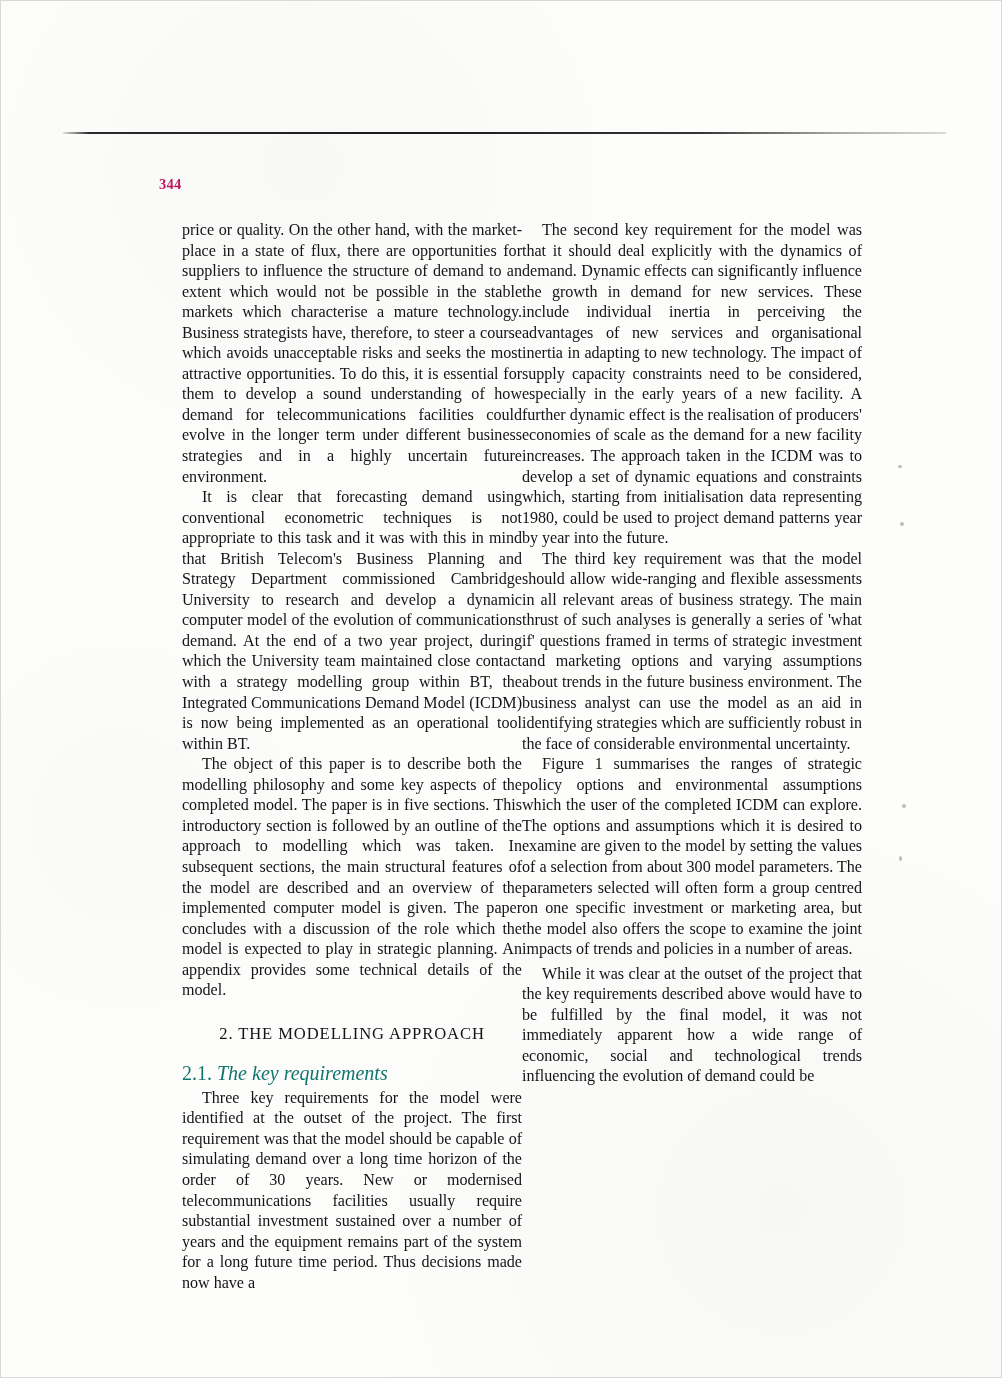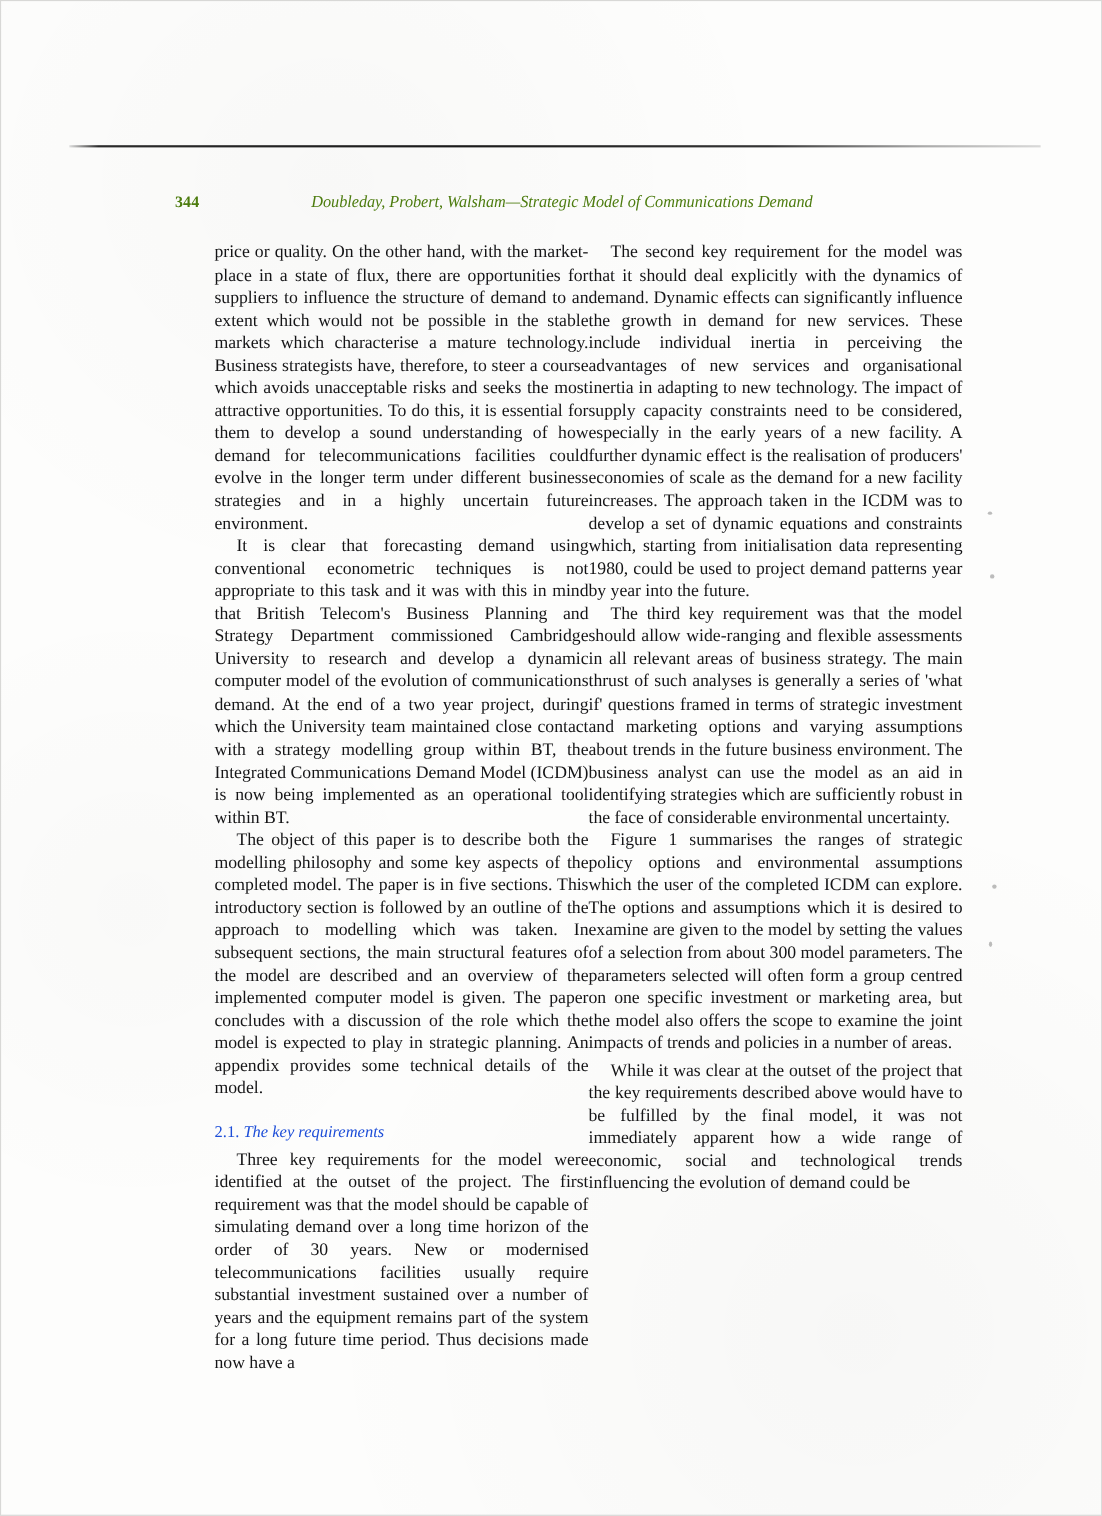--- a/index.html
+++ b/index.html
@@ -43,21 +43,21 @@
       rgba(25,25,25,0.88) 72%,
       rgba(70,70,70,0.45) 88%,
       rgba(110,110,110,0.25) 100%);
   }
   #running-head {
     position: absolute;
     left: 158px;
     top: 175px;
     width: 760px;
     height: 20px;
-    color: #4d7c0f;
+    color: #be185d;
   }
   #folio {
     position: absolute;
     left: 0;
     top: 0;
     font-size: 14.5px;
     font-weight: 600;
     letter-spacing: 0.2px;
   }
   #running-title {
@@ -71,22 +71,21 @@
     transform: scaleY(1.04);
     transform-origin: left top;
   }
   #columns {
     position: absolute;
     left: 158px;
     top: 219px;
     width: 703px;
     height: 1060px;
     display: flex;
-    justify-content: flex-start;
-    margin-left: 36px;
+    justify-content: flex-end;
   }
   .column {
     width: 340px;
   }
   p.body {
     margin: 0;
     font-size: 16.1px;
     line-height: 20.55px;
     text-align: justify;
     text-justify: inter-word;
@@ -99,24 +98,24 @@
     margin: 22px 0 0 0;
     font-size: 16.6px;
     line-height: 21px;
     font-weight: 400;
     text-align: center;
     letter-spacing: 0.9px;
     color: #141416;
   }
   h3.subsection {
     margin: 19px 0 0 0;
-    font-size: 15px;
+    font-size: 20px;
     line-height: 21px;
     font-weight: 400;
-    color: #1d4ed8;
+    color: #0f766e;
   }
   h3.subsection .num { font-style: normal; }
   h3.subsection .ttl { font-style: italic; }
   .spacer-sm { height: 4px; }
   
   .speck {
     position: absolute;
     background: rgba(40,40,40,0.30);
     border-radius: 50%;
     pointer-events: none;
@@ -126,30 +125,30 @@
 <body>
 
 <div id="page">
 
   <div id="scan-tint"></div>
 
   <div id="header-rule"></div>
 
   <div id="running-head">
     <span id="folio">344</span>
-    <span id="running-title">Doubleday, Probert, Walsham—Strategic Model of Communications Demand</span>
   </div>
 
   <div id="columns">
 
     <div class="column">
       <p class="body">price or quality. On the other hand, with the market-place in a state of flux, there are opportunities for suppliers to influence the structure of demand to an extent which would not be possible in the stable markets which characterise a mature technology. Business strategists have, therefore, to steer a course which avoids unacceptable risks and seeks the most attractive opportunities. To do this, it is essential for them to develop a sound understanding of how demand for telecommunications facilities could evolve in the longer term under different business strategies and in a highly uncertain future environment.</p>
       <p class="body indent">It is clear that forecasting demand using conventional econometric techniques is not appropriate to this task and it was with this in mind that British Telecom's Business Planning and Strategy Department commissioned Cambridge University to research and develop a dynamic computer model of the evolution of communications demand. At the end of a two year project, during which the University team maintained close contact with a strategy modelling group within BT, the Integrated Communications Demand Model (ICDM) is now being implemented as an operational tool within BT.</p>
       <p class="body indent">The object of this paper is to describe both the modelling philosophy and some key aspects of the completed model. The paper is in five sections. This introductory section is followed by an outline of the approach to modelling which was taken. In subsequent sections, the main structural features of the model are described and an overview of the implemented computer model is given. The paper concludes with a discussion of the role which the model is expected to play in strategic planning. An appendix provides some technical details of the model.</p>
 
+      <h2 class="section">2. THE MODELLING APPROACH</h2>
 
       <h3 class="subsection">
         <span class="num">2.1.</span>
         <span class="ttl">The key requirements</span>
       </h3>
 
       <div class="spacer-sm"></div>
       <p class="body indent">Three key requirements for the model were identified at the outset of the project. The first requirement was that the model should be capable of simulating demand over a long time horizon of the order of 30 years. New or modernised telecommunications facilities usually require substantial investment sustained over a number of years and the equipment remains part of the system for a long future time period. Thus decisions made now have a</p>
     </div>
 

